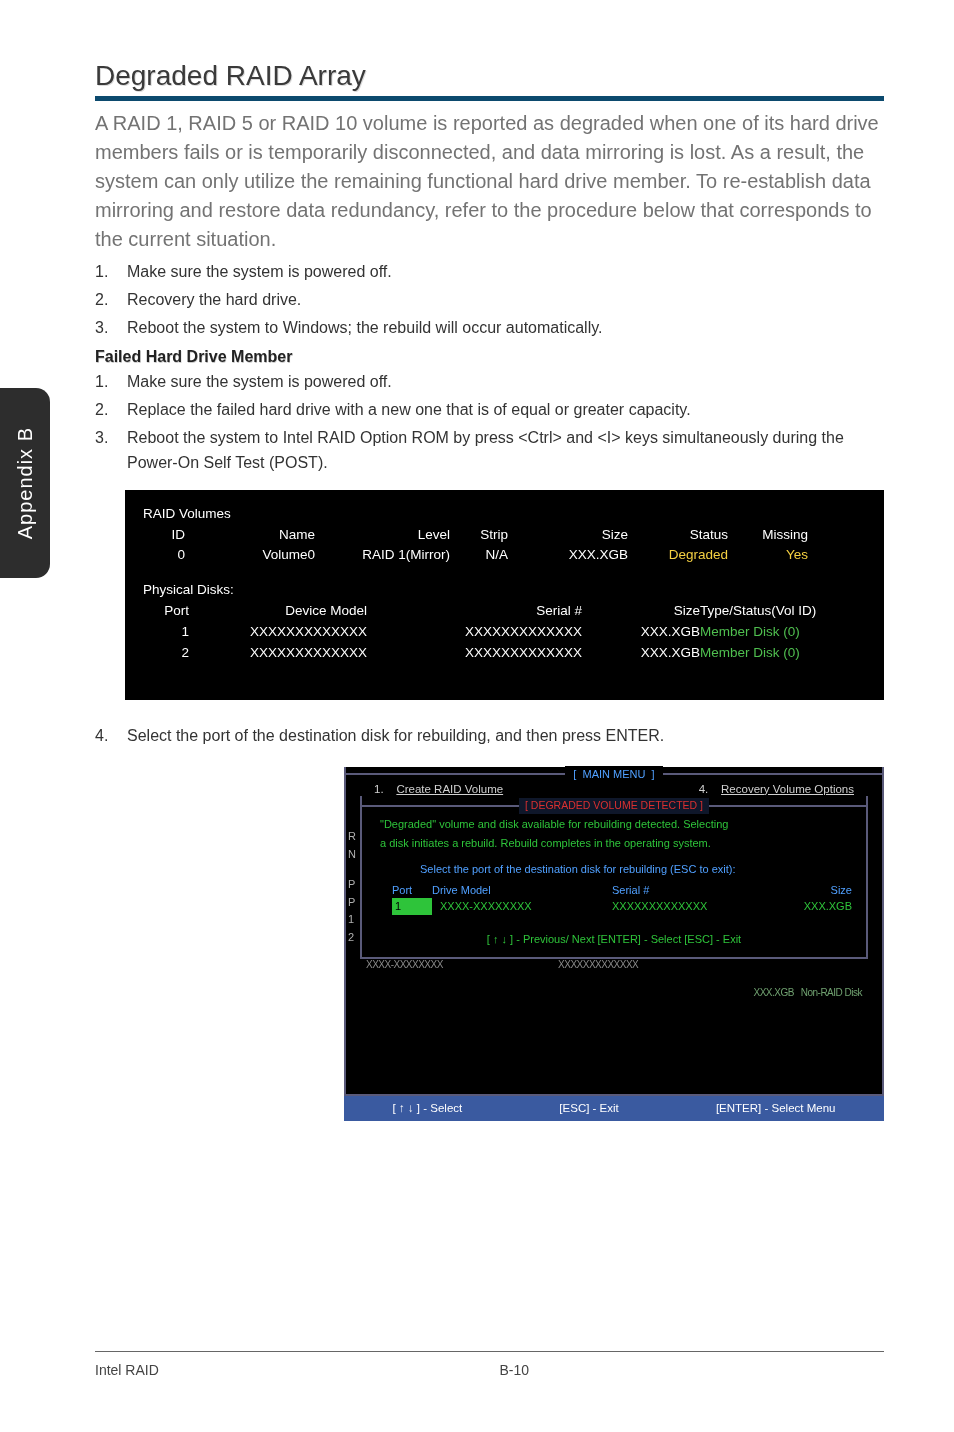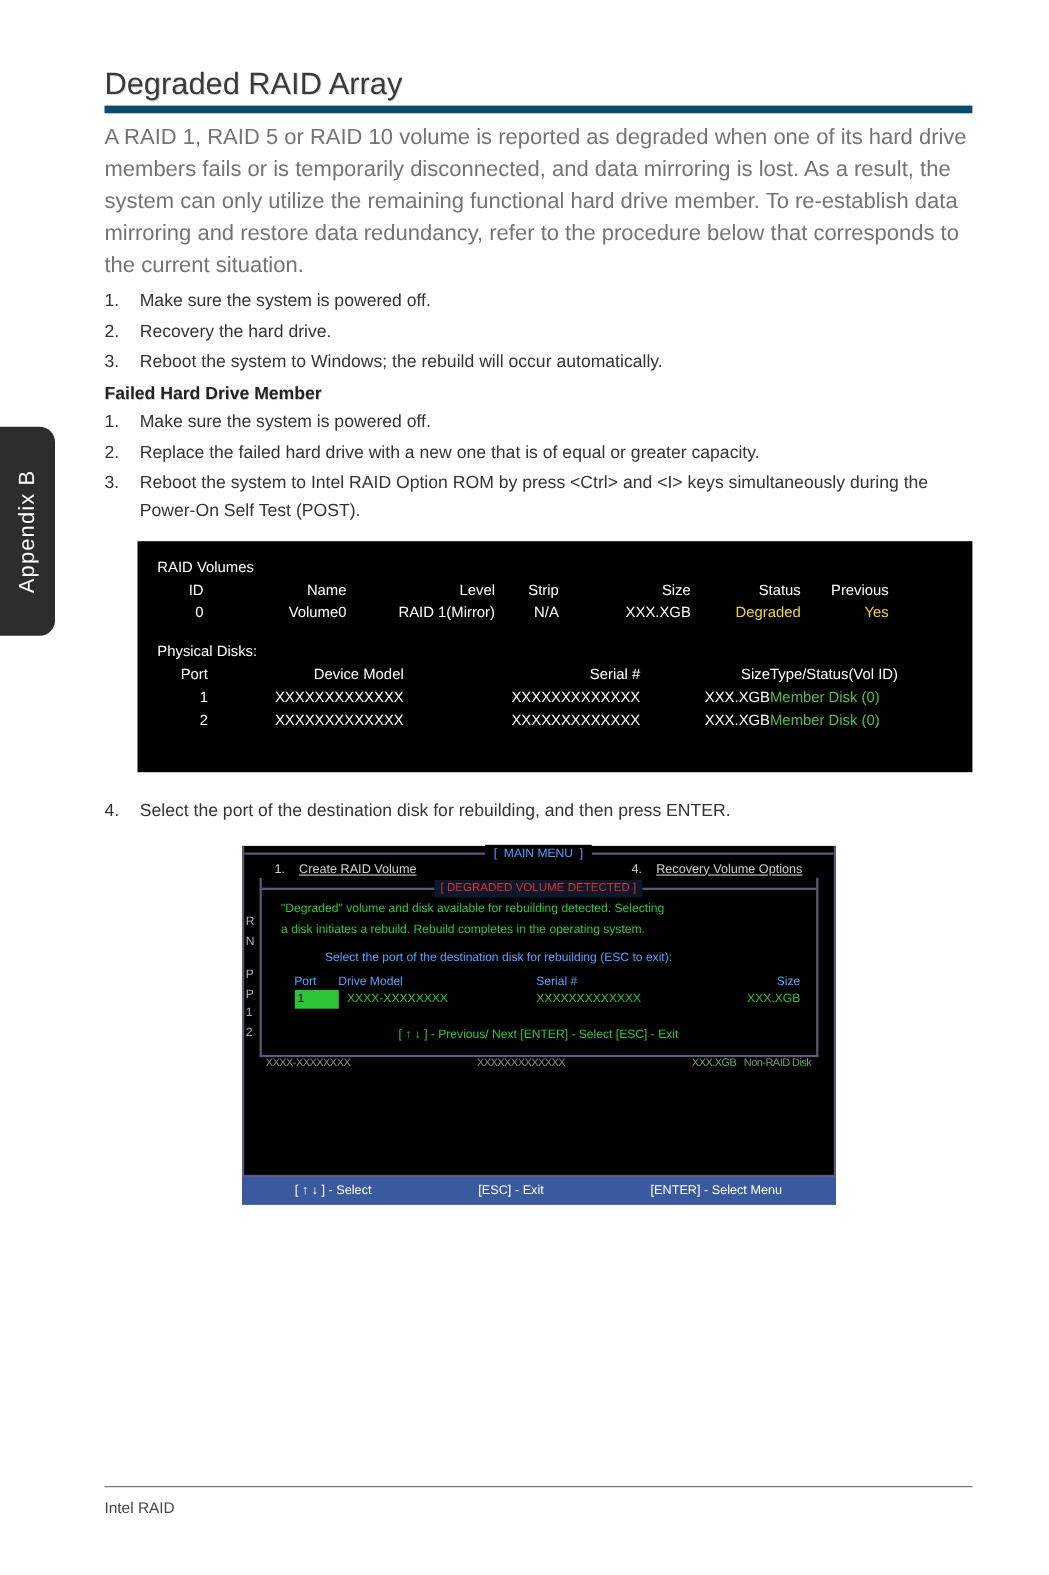--- a/index.html
+++ b/index.html
@@ -13,21 +13,21 @@
     }
     .content {
       padding: 60px 70px 0 95px;
     }
     h1 {
       font-size: 28px;
       font-weight: normal;
       color: #3a3a3a;
       text-shadow: 1px 1px 0 rgba(0,0,0,0.15);
       padding-bottom: 4px;
-      border-bottom: 7px solid #0c4a6e;
+      border-bottom: 5px solid #0c4a6e;
       margin-bottom: 8px;
     }
     p.intro {
       font-size: 20px;
       line-height: 1.45;
       color: #737373;
       margin-bottom: 6px;
     }
     .subhead {
       font-size: 16px;
@@ -91,21 +91,21 @@
     .yellow { color: #f5d142; }
     .green { color: #4fbf4f; }
     .c-port { width: 46px; }
     .c-dm { width: 178px; }
     .c-serial { width: 215px; }
     .c-size2 { width: 118px; }
     .c-type { width: auto; }
     .step4 { margin-top: 24px; }
     .menu-wrap {
       display: flex;
-      justify-content: center;
+      justify-content: flex-end;
       margin-top: 18px;
     }
     .menubox {
       width: 540px;
       background: #000;
       font-size: 11.5px;
       line-height: 1.5;
       position: relative;
       padding-bottom: 0;
     }
@@ -259,21 +259,21 @@
 
   <div class="blackbox">
     <div>RAID Volumes</div>
     <div class="bb-row">
       <span class="c-id">ID</span>
       <span class="c-name">Name</span>
       <span class="c-level">Level</span>
       <span class="c-strip">Strip</span>
       <span class="c-size">Size</span>
       <span class="c-status">Status</span>
-      <span class="c-boot">Previous</span>
+      <span class="c-boot">Missing</span>
     </div>
     <div class="bb-row">
       <span class="c-id">0</span>
       <span class="c-name">Volume0</span>
       <span class="c-level">RAID 1(Mirror)</span>
       <span class="c-strip">N/A</span>
       <span class="c-size">XXX.XGB</span>
       <span class="c-status yellow">Degraded</span>
       <span class="c-boot yellow">Yes</span>
     </div>
@@ -340,29 +340,30 @@
               <span class="p">1</span>
               <span class="d">XXXX-XXXXXXXX</span>
               <span class="s">XXXXXXXXXXXXX</span>
               <span class="z">XXX.XGB</span>
             </div>
             <div class="hints">[ ↑ ↓ ] - Previous/ Next       [ENTER] - Select      [ESC] - Exit</div>
           </div>
           <div class="greyrow">
             <span>XXXX-XXXXXXXX</span>
               <span>XXXXXXXXXXXXX</span>
-              <span style="color:#6fa06f;">XXX.XGB&nbsp;&nbsp;&nbsp;Non-RAID&nbsp;Disk</span>
+              <span style="color:#6fa06f;margin-top:28px;">XXX.XGB&nbsp;&nbsp;&nbsp;Non-RAID&nbsp;Disk</span>
           </div>
         </div>
         <div style="height:70px;"></div>
       </div>
       <div class="footer-bar">
         <span>[ ↑ ↓ ] - Select</span>
         <span>[ESC] - Exit</span>
         <span>[ENTER] - Select Menu</span>
       </div>
     </div>
   </div>
 </div>
 
 <div class="page-footer">
   <span class="l">Intel RAID</span>
+  <span class="r">B-10</span>
 </div>
 
 </body></html>

